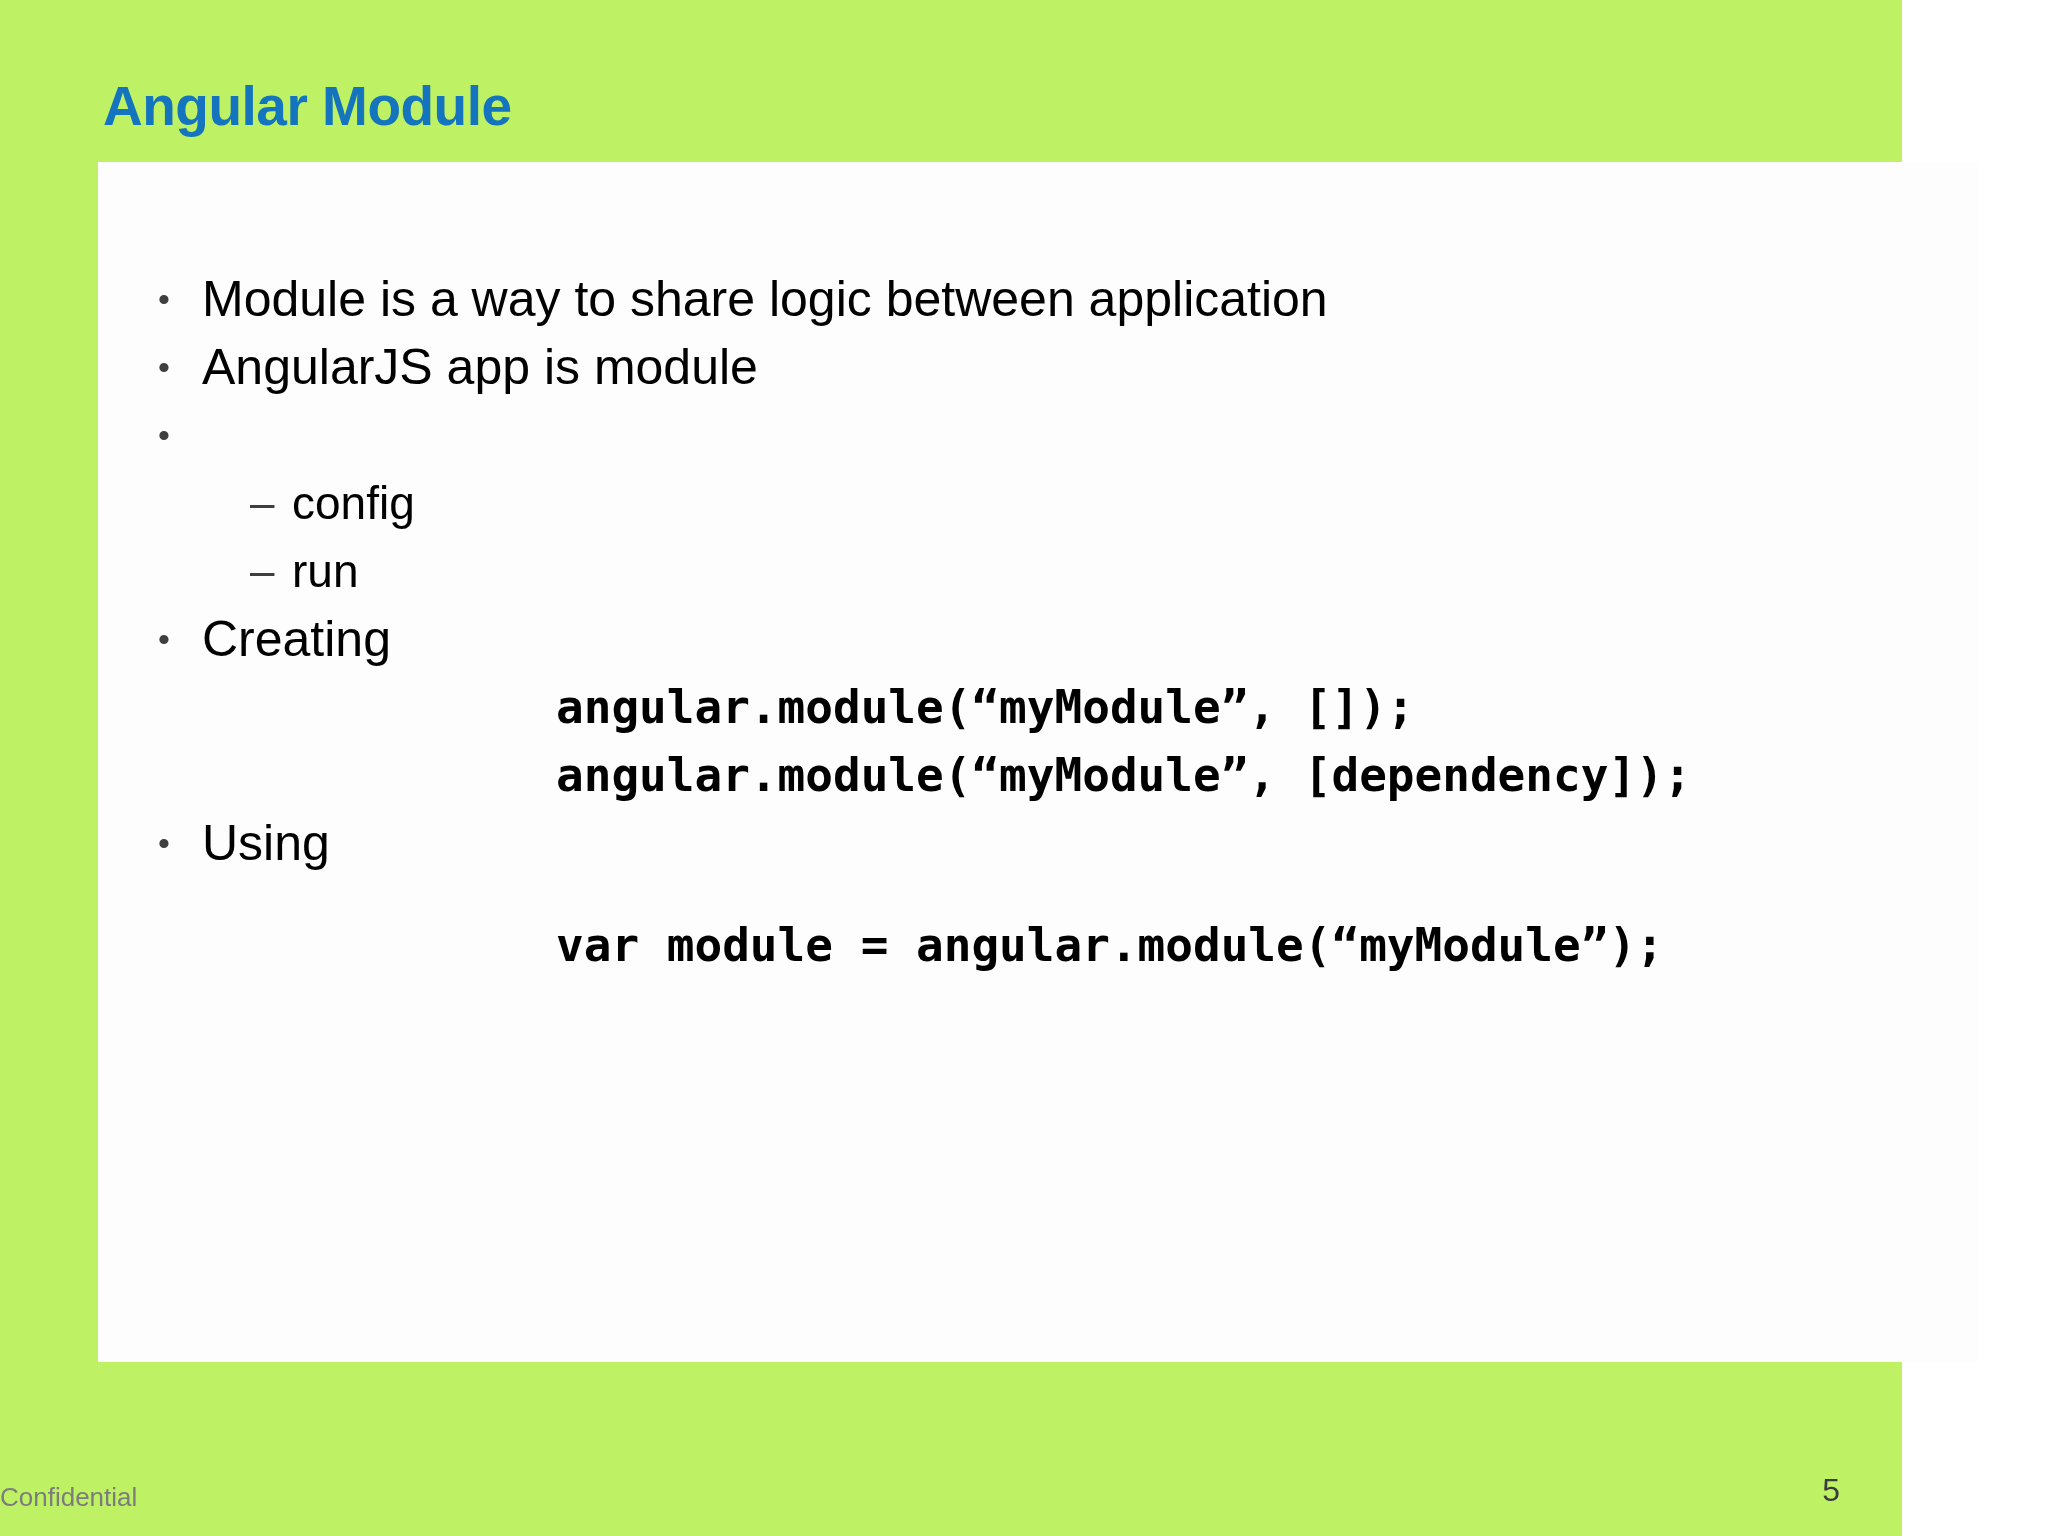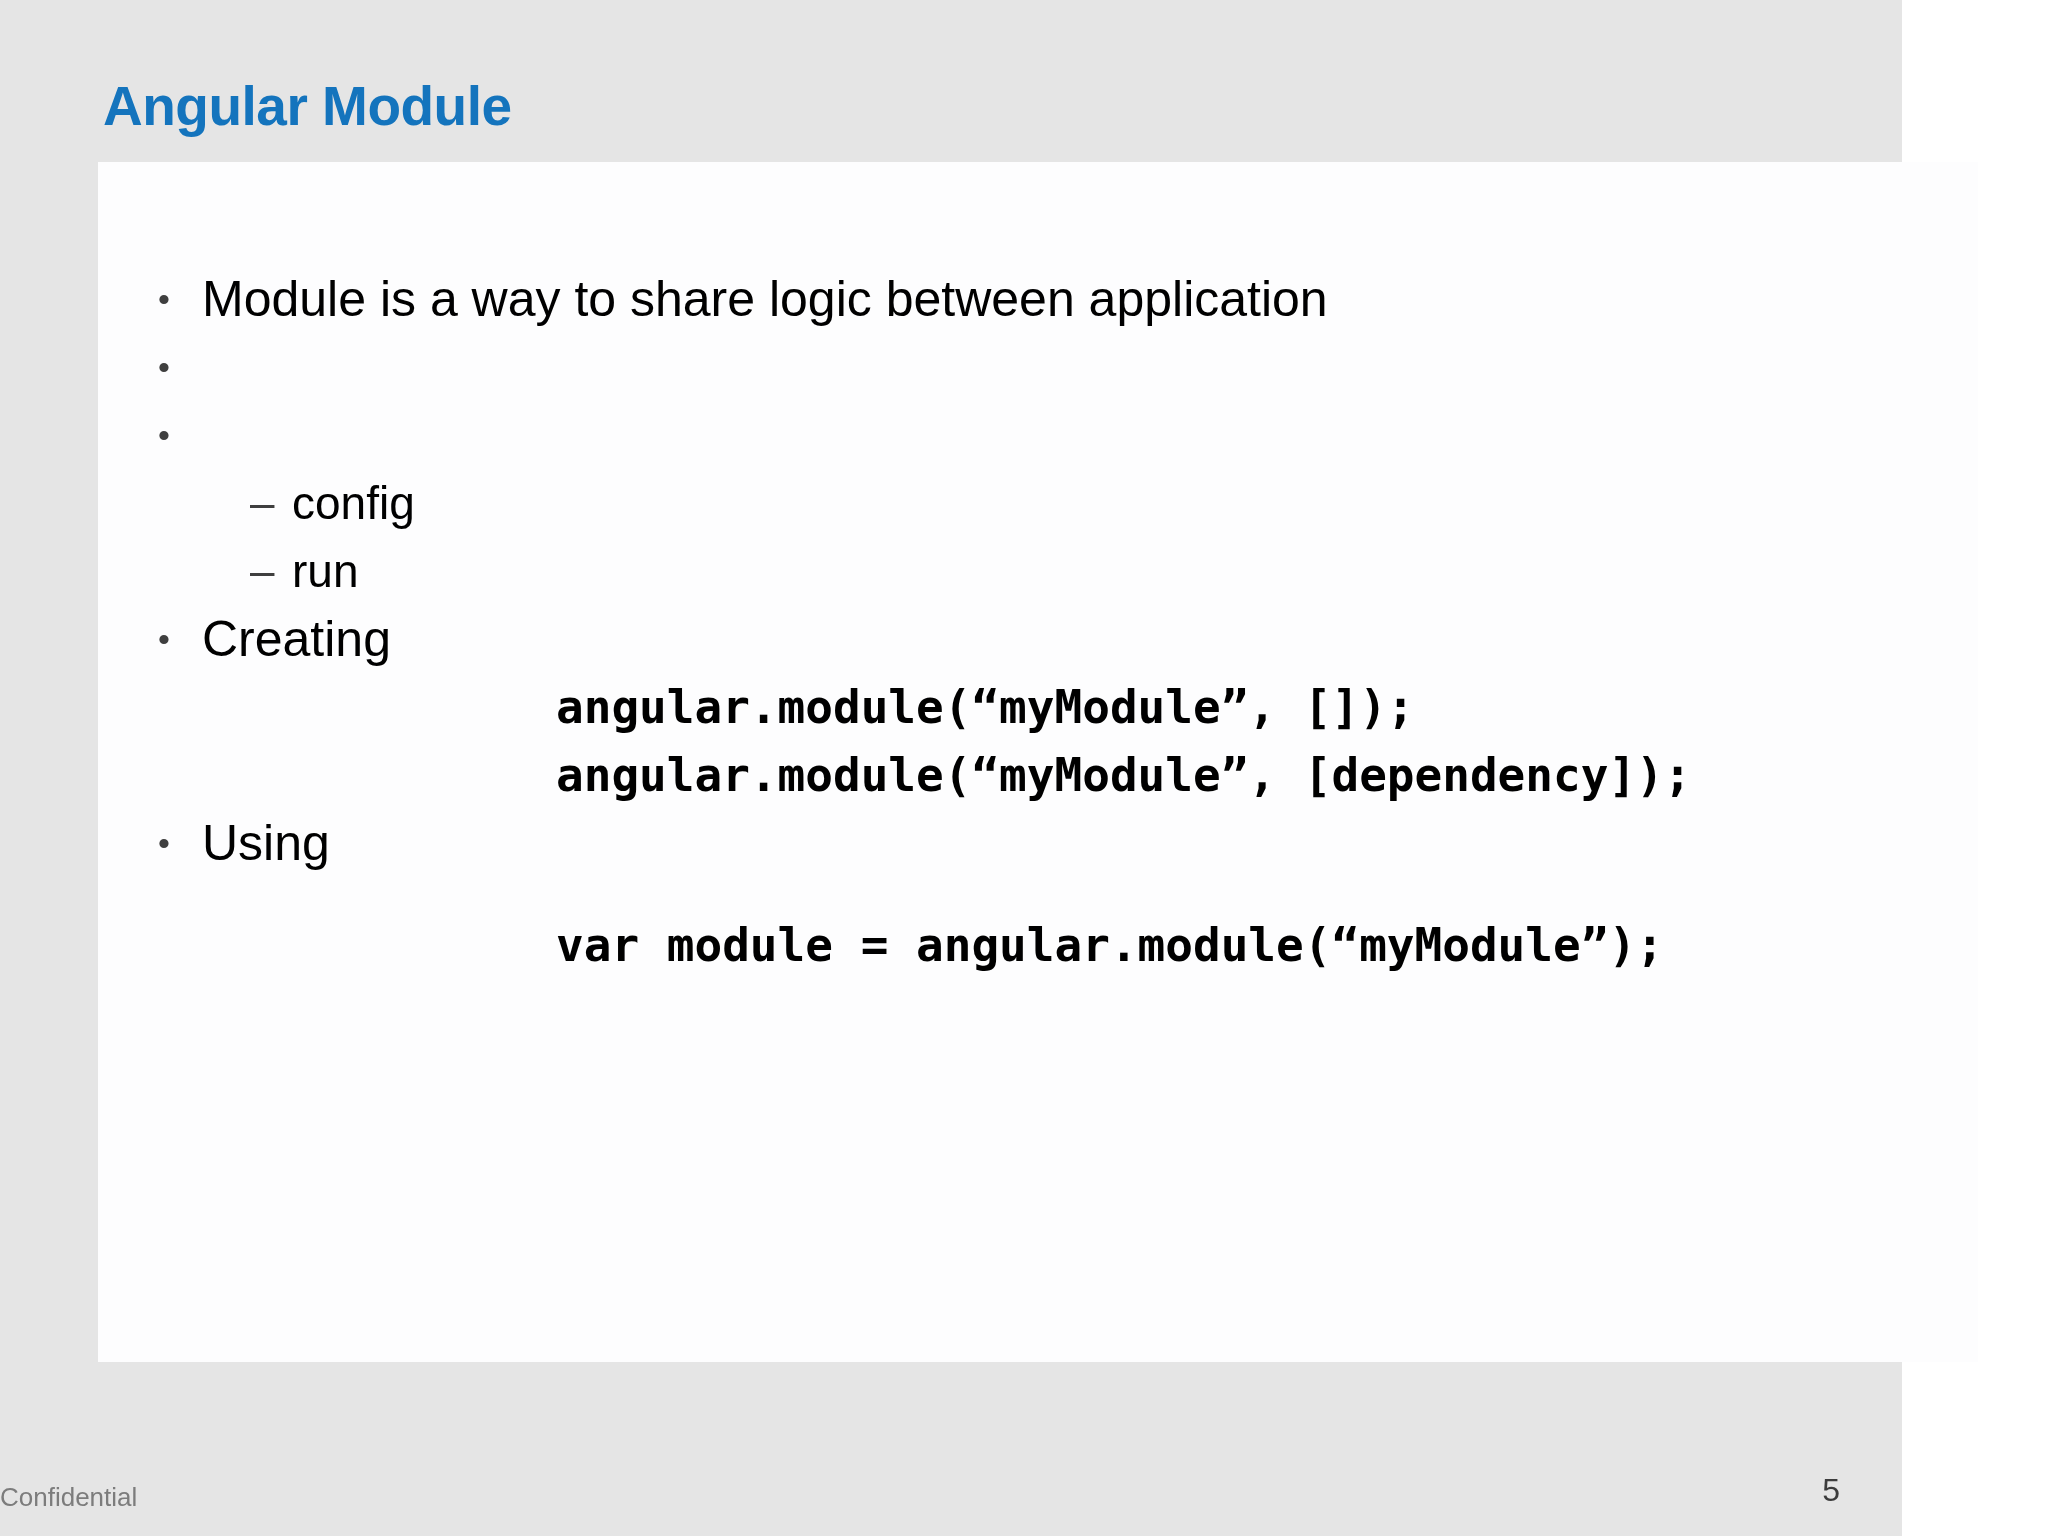--- a/index.html
+++ b/index.html
@@ -12,21 +12,21 @@
     height: 1536px;
     overflow: hidden;
     font-family: "Liberation Sans", sans-serif;
     -webkit-font-smoothing: antialiased;
   }
 
   .slide {
     position: relative;
     width: 1902px;
     height: 1536px;
-    background: #e5e5e5;
+    background: #bef264;
     box-sizing: border-box;
   }
 
   
   .content-panel {
     position: absolute;
     left: 98px;
     top: 162px;
     width: 1880px;
     height: 1200px;
@@ -196,20 +196,21 @@
 
   <div class="slide-title">Angular Module</div>
 
   <div class="body-list">
       <div class="bullet-row lvl1">
         <span class="marker">•</span>
         <span class="label">Module is a way to share logic between application</span>
       </div>
       <div class="bullet-row lvl1">
         <span class="marker">•</span>
+        <span class="label">AngularJS app is module</span>
       </div>
       <div class="bullet-row lvl1">
         <span class="marker">•</span>
       </div>
       <div class="bullet-row lvl2">
         <span class="marker">–</span>
         <span class="label">config</span>
       </div>
       <div class="bullet-row lvl2">
         <span class="marker">–</span>

